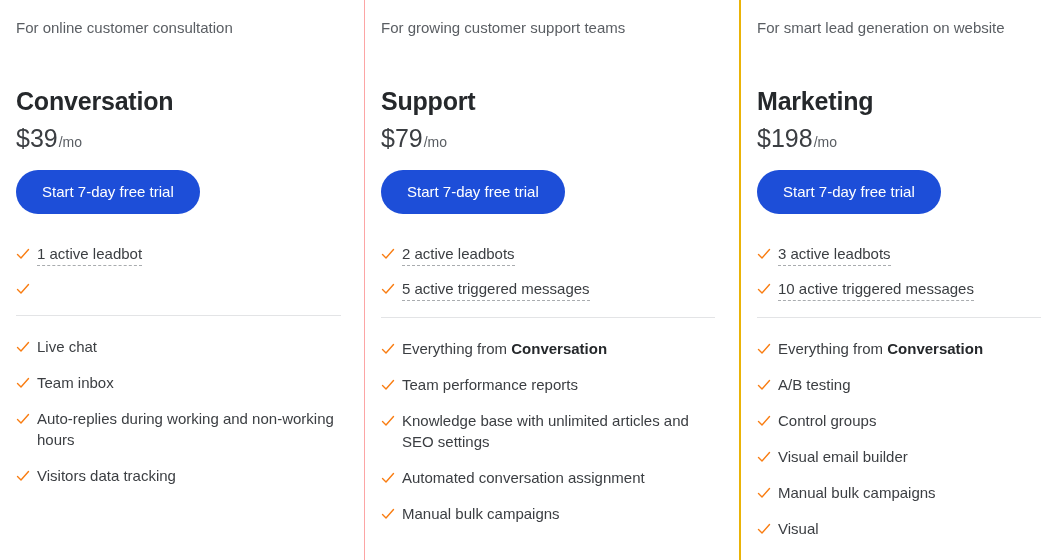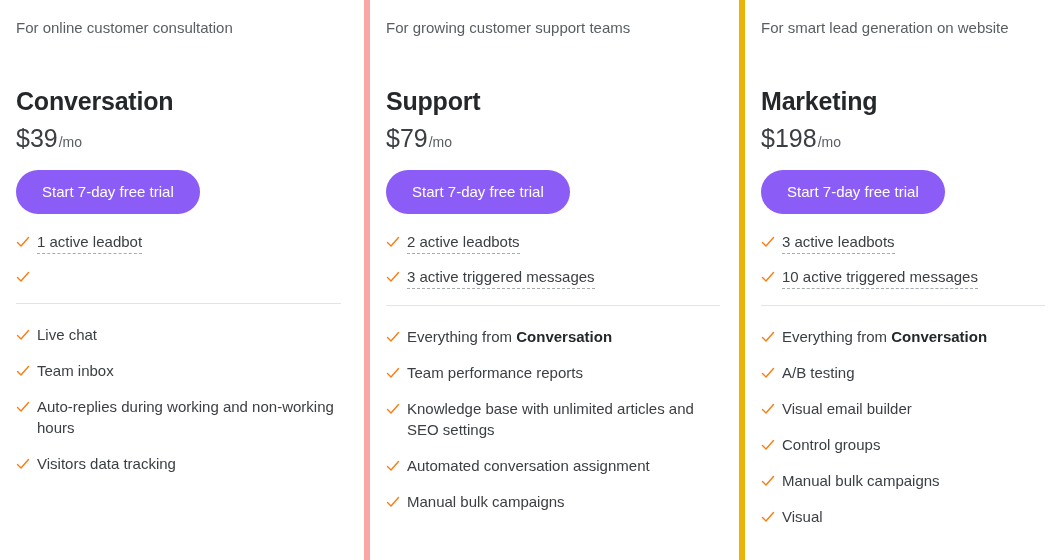--- a/index.html
+++ b/index.html
@@ -20,22 +20,22 @@
     height: 560px;
     align-items: stretch;
   }
   .plan-column {
     box-sizing: border-box;
     position: relative;
     padding: 18px 16px 0 16px;
     height: 560px;
   }
   .plan-column.col-0 { width: 364px; }
-  .plan-column.col-1 { width: 375px; border-left: 6px solid #fca5a5; }
-  .plan-column.col-2 { width: 316px; border-left: 6px solid #eab308; }
+  .plan-column.col-1 { width: 375px; border-left: 1px solid #fca5a5; }
+  .plan-column.col-2 { width: 316px; border-left: 2px solid #eab308; }
 
   .plan-tagline {
     font-size: 15px;
     line-height: 20px;
     color: #5a5e63;
     margin: 0 0 48px 0;
     white-space: nowrap;
   }
   .plan-name {
     font-size: 25px;
@@ -66,28 +66,28 @@
   }
   .trial-button {
     display: inline-flex;
     align-items: center;
     justify-content: center;
     box-sizing: border-box;
     height: 44px;
     padding: 12px 26px;
     border: none;
     border-radius: 22px;
-    background: #8b5cf6;
+    background: #1d4ed8;
     color: #ffffff;
     font-family: "Liberation Sans", sans-serif;
     font-size: 15px;
     line-height: 44px;
     cursor: pointer;
     white-space: nowrap;
-    margin-bottom: 17px;
+    margin-bottom: 29px;
   }
   .quota-list, .feature-list {
     list-style: none;
     margin: 0;
     padding: 0;
   }
   .quota-item, .feature-item {
     display: flex;
     align-items: flex-start;
     margin-bottom: 12px;
@@ -203,21 +203,21 @@
             </svg>
           </span>
         <span class="quota-text">2 active leadbots</span>
       </li>
       <li class="quota-item">
         <span class="check-icon">
             <svg width="14" height="21" viewBox="0 0 14 21">
               <path d="M1.5 11.5 L5 15 L12.5 6.5" fill="none" stroke="#f97d12" stroke-width="1.4" stroke-linecap="round" stroke-linejoin="round"></path>
             </svg>
           </span>
-        <span class="quota-text">3 active triggered messages</span>
+        <span class="quota-text">5 active triggered messages</span>
       </li>
     </ul>
     <hr class="divider">
     <ul class="feature-list">
       <li class="feature-item">
         <span class="check-icon">
             <svg width="14" height="21" viewBox="0 0 14 21">
               <path d="M1.5 11.5 L5 15 L12.5 6.5" fill="none" stroke="#f97d12" stroke-width="1.4" stroke-linecap="round" stroke-linejoin="round"></path>
             </svg>
           </span>
@@ -301,36 +301,36 @@
             </svg>
           </span>
         <span class="feature-text">A/B testing</span>
       </li>
       <li class="feature-item">
         <span class="check-icon">
             <svg width="14" height="21" viewBox="0 0 14 21">
               <path d="M1.5 11.5 L5 15 L12.5 6.5" fill="none" stroke="#f97d12" stroke-width="1.4" stroke-linecap="round" stroke-linejoin="round"></path>
             </svg>
           </span>
+        <span class="feature-text">Control groups</span>
+      </li>
+      <li class="feature-item">
+        <span class="check-icon">
+            <svg width="14" height="21" viewBox="0 0 14 21">
+              <path d="M1.5 11.5 L5 15 L12.5 6.5" fill="none" stroke="#f97d12" stroke-width="1.4" stroke-linecap="round" stroke-linejoin="round"></path>
+            </svg>
+          </span>
         <span class="feature-text">Visual email builder</span>
       </li>
       <li class="feature-item">
         <span class="check-icon">
             <svg width="14" height="21" viewBox="0 0 14 21">
               <path d="M1.5 11.5 L5 15 L12.5 6.5" fill="none" stroke="#f97d12" stroke-width="1.4" stroke-linecap="round" stroke-linejoin="round"></path>
             </svg>
           </span>
-        <span class="feature-text">Control groups</span>
-      </li>
-      <li class="feature-item">
-        <span class="check-icon">
-            <svg width="14" height="21" viewBox="0 0 14 21">
-              <path d="M1.5 11.5 L5 15 L12.5 6.5" fill="none" stroke="#f97d12" stroke-width="1.4" stroke-linecap="round" stroke-linejoin="round"></path>
-            </svg>
-          </span>
         <span class="feature-text">Manual bulk campaigns</span>
       </li>
       <li class="feature-item">
         <span class="check-icon">
             <svg width="14" height="21" viewBox="0 0 14 21">
               <path d="M1.5 11.5 L5 15 L12.5 6.5" fill="none" stroke="#f97d12" stroke-width="1.4" stroke-linecap="round" stroke-linejoin="round"></path>
             </svg>
           </span>
         <span class="feature-text">Visual</span>
       </li>

